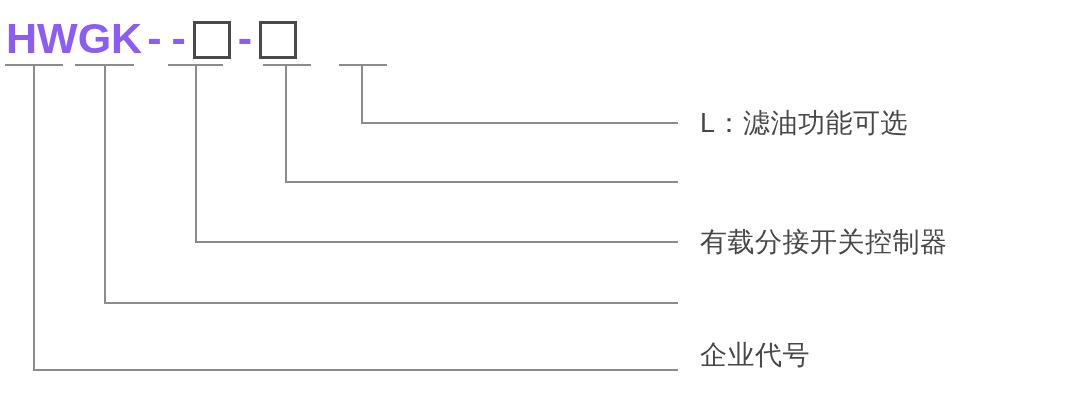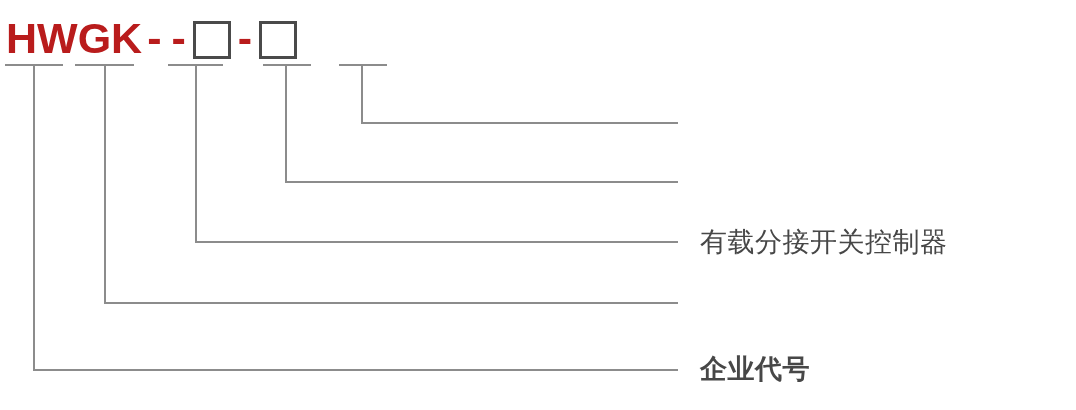--- a/index.html
+++ b/index.html
@@ -20,21 +20,21 @@
   
   #code-title {
     position: absolute;
     left: 6px;
     top: 12px;
     height: 52px;
     display: flex;
     align-items: center;
     font-size: 43px;
     font-weight: bold;
-    color: #b91c1c;
+    color: #8b5cf6;
     letter-spacing: 0px;
     white-space: nowrap;
   }
   #code-title .seg { display: inline-block; }
   #code-title .dash {
     display: inline-block;
     padding: 0 5px;
   }
   #code-title .box {
     display: inline-block;
@@ -62,21 +62,21 @@
     font-size: 27px;
     color: #474747;
     white-space: nowrap;
     letter-spacing: 0.5px;
     line-height: 1;
   }
   #label-l      { top: 110px; }
   #label-volt   { top: 169px; }
   #label-oltc   { top: 229px; }
   #label-hv     { top: 290px; }
-  #label-corp   { top: 356px; font-weight: bold; }
+  #label-corp   { top: 342px; }
 </style>
 </head>
 <body>
 
 <div id="sheet">
 
   <div id="code-title">
     <span class="seg">HWGK</span>
     <span class="dash">-</span>
     <span class="dash">-</span>
@@ -93,16 +93,17 @@
       <path d="M75,65 H134 M105,65 V303 H678"></path>
 
       <path d="M168,65 H223 M196,65 V242 H678"></path>
 
       <path d="M263,65 H311 M286,65 V182 H678"></path>
 
       <path d="M339,65 H387 M362,65 V123 H678"></path>
     </g>
   </svg>
 
+  <div class="label" id="label-l">L：滤油功能可选</div>
   <div class="label" id="label-oltc">有载分接开关控制器</div>
   <div class="label" id="label-corp">企业代号</div>
 
 </div>
 
 </body></html>

